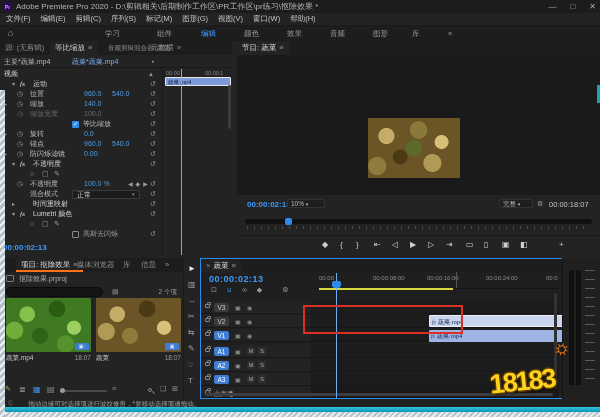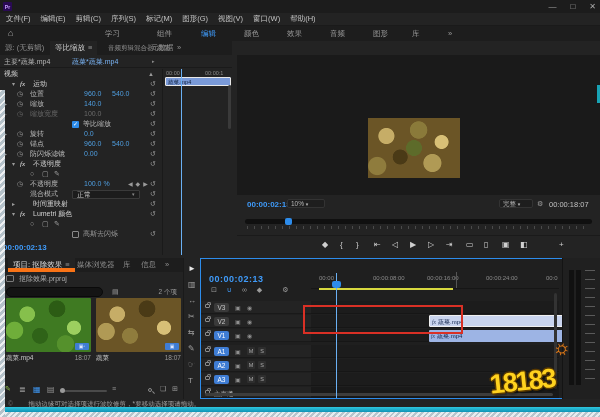--- a/index.html
+++ b/index.html
@@ -112,20 +112,21 @@
   .leftstrip{left:0;top:90px;width:5px;height:327px;background:repeating-linear-gradient(135deg,#eef0f2 0 2px,#b5c2ca 2px 5px);z-index:90}
   .tealsliver{left:597px;top:85px;width:3px;height:18px;background:#18a3b5;z-index:80}
   .wm{left:490px;top:364px;width:110px;height:40px;z-index:95;transform:rotate(-6deg);font-weight:bold;font-size:27px;letter-spacing:-2px;color:#ffd21e;text-shadow:-1.5px 0 #5a3a00,1.5px 0 #5a3a00,0 -1.5px #5a3a00,0 1.5px #5a3a00,1px 1px #5a3a00,2px 3px 2px rgba(0,0,0,.4)}
   .sun{left:553px;top:336px;font-size:20px;color:#e8841a;z-index:95;transform:rotate(15deg);text-shadow:0 0 1px #b4530f}
 </style>
 </head>
 <body>
 
 <div class="abs titlebar">
   <span class="pr-icon">Pr</span>
+  <span>Adobe Premiere Pro 2020 - D:\剪辑相关\后期制作工作区\PR工作区\pr练习\抠除效果 *</span>
   <span class="win-btns">
     <span>—</span>
     <span>□</span>
     <span>✕</span>
   </span>
 </div>
 
 <div class="abs menubar">
   <span>文件(F)</span>
   <span>编辑(E)</span>
@@ -273,20 +274,23 @@
     <span style="position:absolute;left:3px;top:1px;font-size:5.5px;color:#8a8a8a">00:00</span>
     <span style="position:absolute;left:42px;top:1px;font-size:5.5px;color:#8a8a8a">00:00:1</span>
     <div style="position:absolute;left:2px;top:8px;width:66px;height:9px;background:#7a9ad8;border:1px solid #e8e8e8;border-radius:1px;font-size:5.5px;color:#0f1f3a;line-height:8px;padding-left:2px;white-space:nowrap;overflow:hidden">蔬菜.mp4</div>
     <div style="position:absolute;left:18px;top:0;width:1px;height:186px;background:#6ab0f3"></div>
     <div class="vscroll" style="right:1px;top:16px;width:3px;height:44px"></div>
   </div>
   <div class="ec-tc">00:00:02:13</div>
 </div>
 
 <div class="abs pgm">
+  <div class="tabbar" style="position:absolute;left:0;top:0;width:363px">
+    <span class="tab active" style="left:0"><span>节目: 蔬菜</span><span class="pmenu">≡</span></span>
+  </div>
   <div class="pgm-view">
     <div class="pgm-img"></div>
   </div>
   <div class="pgm-ctrl">
     <span class="tc-blue" style="position:absolute;left:10px;top:5px">00:00:02:13</span>
     <span class="dd-sm" style="position:absolute;left:50px;top:4px;width:38px"><span>10%</span> <span style="font-size:5px">▾</span></span>
     <span class="dd-sm" style="position:absolute;left:262px;top:4px;width:34px"><span>完整</span> <span style="font-size:5px">▾</span></span>
     <span style="position:absolute;left:300px;top:5px;font-size:7px;color:#9a9a9a">⚙</span>
     <span style="position:absolute;left:312px;top:5px;color:#c0c0c0;font-size:7.5px">00:00:18:07</span>
     <div class="scrub"></div>
@@ -305,21 +309,21 @@
       <span style="left:247px">▯</span>
       <span style="left:265px">▣</span>
       <span style="left:283px">◧</span>
       <span style="left:322px">+</span>
     </div>
   </div>
 </div>
 
 <div class="abs prj">
   <div class="tabbar" style="position:absolute;left:0;top:0;width:183px">
-    <span class="tab active" style="left:8px;border-bottom:4px solid #f97316"><span>项目: 抠除效果</span><span class="pmenu">≡</span></span>
+    <span class="tab active" style="left:16px;border-bottom:2px solid #f97316"><span>项目: 抠除效果</span><span class="pmenu">≡</span></span>
     <span class="tab" style="left:72px">媒体浏览器</span>
     <span class="tab" style="left:118px">库</span>
     <span class="tab" style="left:136px">信息</span>
     <span class="tab" style="left:160px">»</span>
   </div>
   <div class="row2">
     <span style="position:absolute;left:6px;width:8px;height:7px;top:3px;border:1px solid #7a7a7a;border-radius:1px"></span>
     <span style="position:absolute;left:19px">抠除效果.prproj</span>
   </div>
 
@@ -359,20 +363,23 @@
   <span style="top:22px">▥</span>
   <span style="top:38px">↔</span>
   <span style="top:54px">✂</span>
   <span style="top:70px">⇆</span>
   <span style="top:86px">✎</span>
   <span style="top:102px">☞</span>
   <span style="top:118px">T</span>
 </div>
 
 <div class="abs tl">
+  <div class="tl-head">
+    <span class="tab active" style="left:0"><span style="color:#8a8a8a;margin-right:3px">×</span><span>蔬菜</span><span class="pmenu">≡</span></span>
+  </div>
   <div class="tl-tc">00:00:02:13</div>
   <div class="tl-icons">
     <span>⊡</span>
     <span style="color:#3f9bfa">∪</span>
     <span>∞</span>
     <span>◆</span>
     <span style="margin-left:10px">⚙</span>
   </div>
   <div class="ruler">
     <span class="rl" style="left:8px">00:00</span>

